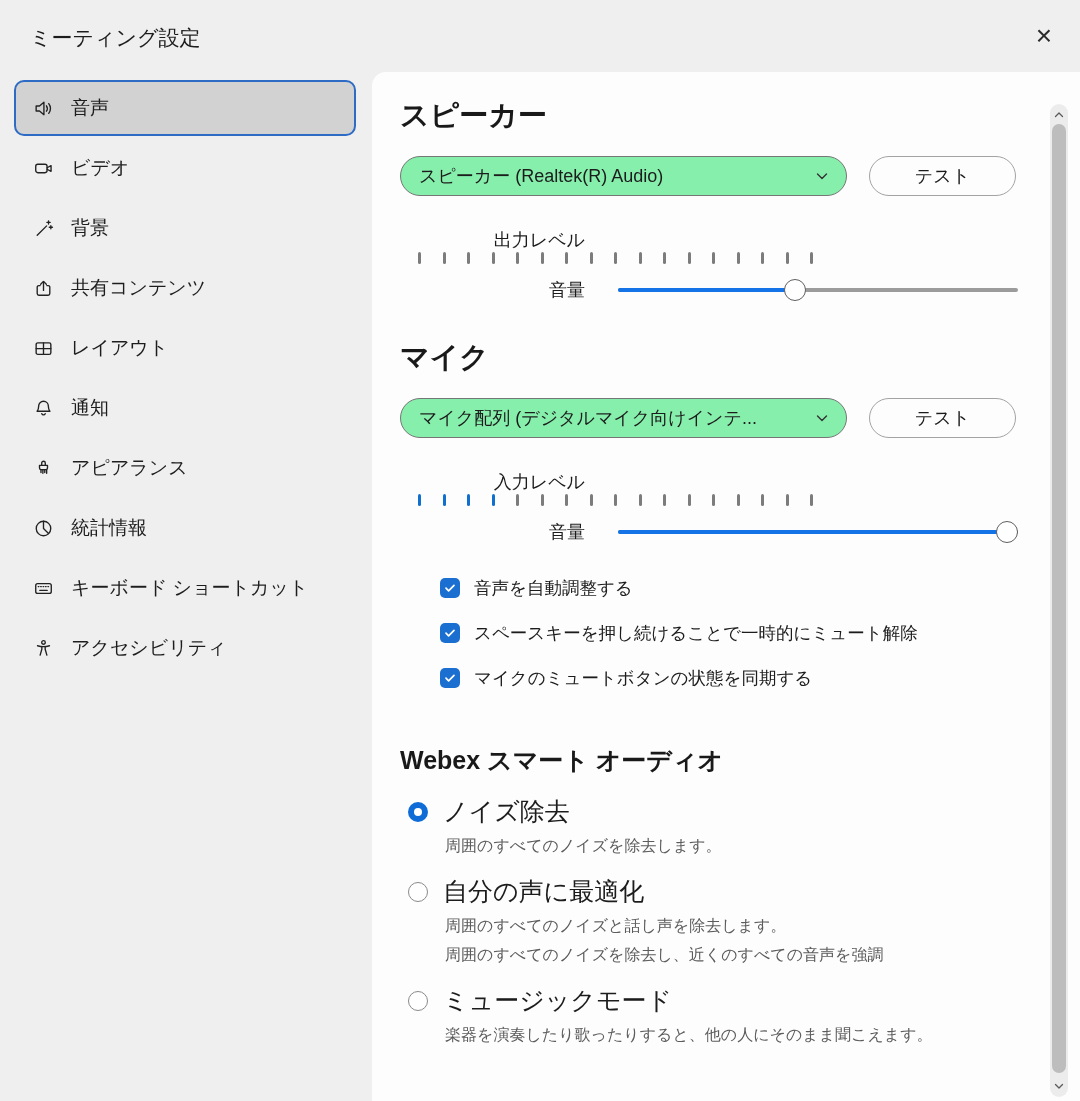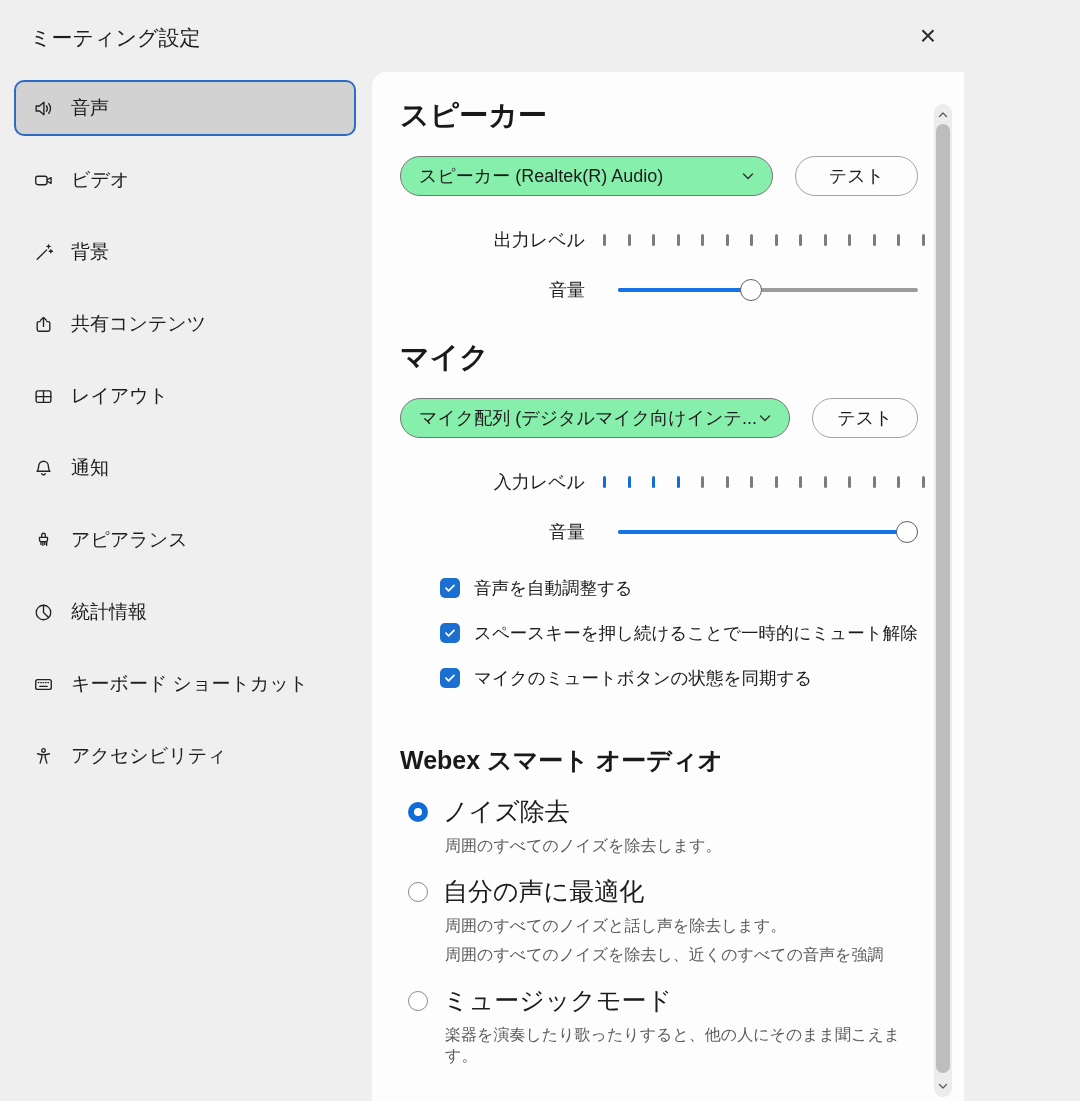--- a/index.html
+++ b/index.html
@@ -1,31 +1,31 @@
 <!DOCTYPE html>
 <html><head>
 <meta charset="utf-8">
 <style>
   html,body { margin:0; padding:0; background:#efefef; }
   * { box-sizing:border-box; }
   .window {
-    position:relative; width:964px; height:1101px; background:#efefef;
+    position:relative; width:1080px; height:1101px; background:#efefef;
     font-family:"Liberation Sans","DejaVu Sans",sans-serif; color:#1c1c1c; overflow:hidden;
   }
   
   .hdr-title { position:absolute; left:30px; top:24px; font-size:21px; color:#1c1c1c; }
   .close-btn {
     position:absolute; right:16px; top:16px; width:40px; height:40px;
     display:flex; align-items:center; justify-content:center;
     font-size:28px; font-weight:300; color:#2b2b2b; cursor:pointer; background:none; border:none;
   }
   
   .sidebar { position:absolute; left:0; top:72px; width:372px; bottom:0; padding:8px 16px 0 14px; }
   .side-item {
-    height:56px; margin-bottom:16px; display:flex; align-items:center; gap:17px;
+    height:56px; margin-bottom:4px; display:flex; align-items:center; gap:17px;
     padding:0 17px; border-radius:10px; border:2px solid transparent;
     font-size:19px; color:#1d1d1d; cursor:pointer;
   }
   .side-item.selected { background:#d2d2d2; border-color:#2e6bc4; }
   .side-icon { width:21px; height:21px; display:flex; align-items:center; justify-content:center; flex:none; }
   .side-icon svg { width:21px; height:21px; stroke:#222; fill:none; stroke-width:1.3; stroke-linecap:round; stroke-linejoin:round; }
   
   .main {
     position:absolute; left:372px; top:72px; right:0; bottom:0;
     background:#fdfdfd; border-top-left-radius:14px; padding:16px 46px 0 28px;
@@ -37,21 +37,21 @@
     width:447px; height:40px; background:#86efac; border:1px solid #767676; border-radius:20px;
     display:flex; align-items:center; justify-content:space-between; padding:0 16px 0 18px;
     font-size:18px; cursor:pointer;
   }
   .combo-label { white-space:nowrap; overflow:hidden; max-width:380px; }
   .chev svg { display:block; }
   .btn-test {
     width:147px; height:40px; border:1px solid #a3a3a3; border-radius:20px; background:transparent;
     font-size:18px; color:#1b1b1b; font-family:inherit; cursor:pointer;
   }
-  .level-row { margin-top:32px; display:flex; align-items:center; height:24px; }
+  .level-row { margin-top:32px; display:flex; align-items:flex-start; height:24px;flex-direction:column; }
   .row-label { width:185px; text-align:right; font-size:18px; color:#1b1b1b; flex:none; }
   .meter { display:flex; gap:21.5px; align-items:center; margin-left:18px; }
   .tick { width:3px; height:12px; border-radius:2px; background:#7c7c7c; }
   .tick.active { background:#1170cf; }
   .vol-row { margin-top:26px; display:flex; align-items:center; height:24px; }
   .slider { position:relative; width:400px; height:22px; margin-left:33px; cursor:pointer; }
   .slider-track { position:absolute; left:0; right:0; top:9px; height:4px; border-radius:2px; background:#9c9c9c; }
   .slider-fill { position:absolute; left:0; top:9px; height:4px; border-radius:2px; background:#1473e6; }
   .slider-thumb {
     position:absolute; top:0; width:22px; height:22px; border-radius:50%;

